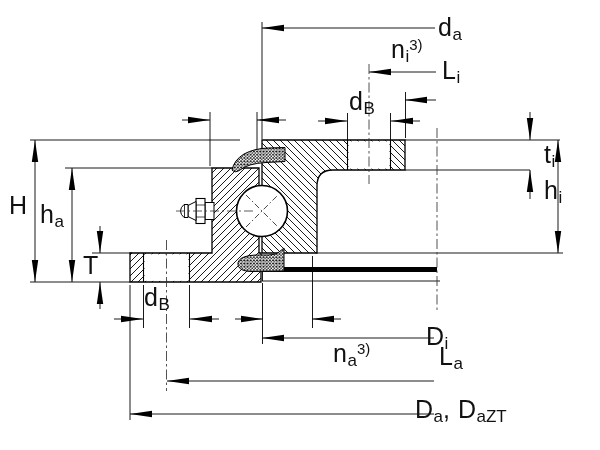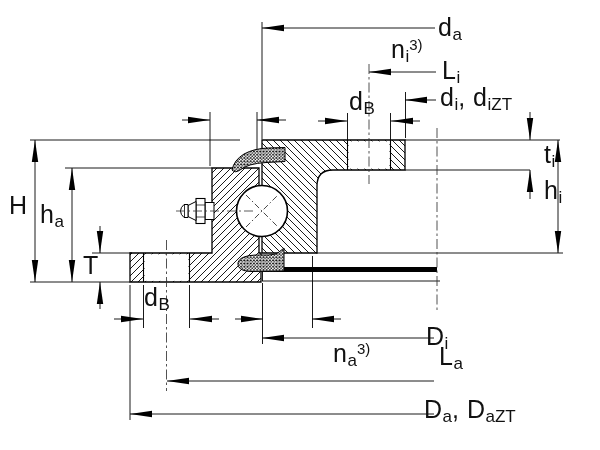--- a/index.html
+++ b/index.html
@@ -160,25 +160,24 @@
     <polygon points="100,253 96.8,231 103.2,231"></polygon>
     <polygon points="530,140 526.8,118 533.2,118"></polygon>
     <polygon points="558,253 554.8,231 561.2,231"></polygon>
   </g>
 </svg>
 
 <div class="lbl" style="left:438px;top:15px"><span>d</span><span class="sub">a</span></div>
 <div class="lbl" style="left:391px;top:37px"><span>n</span><span class="sub">i</span><span class="sup">3)</span></div>
 <div class="lbl" style="left:442px;top:58px"><span>L</span><span class="sub">i</span></div>
 <div class="lbl" style="left:349px;top:89px"><span>d</span><span class="sub">B</span></div>
-<div class="lbl" style="left:440px;top:85px"><span>d</span><span class="sub">i</span><span>, d</span><span class="sub">iZT</span></div>
 <div class="lbl" style="left:544px;top:142px"><span>t</span><span class="sub">i</span></div>
 <div class="lbl" style="left:544px;top:178px"><span>h</span><span class="sub">i</span></div>
 <div class="lbl" style="left:9px;top:193px"><span>H</span></div>
 <div class="lbl" style="left:40px;top:202px"><span>h</span><span class="sub">a</span></div>
 <div class="lbl" style="left:83px;top:253px"><span>T</span></div>
 <div class="lbl" style="left:144px;top:285px"><span>d</span><span class="sub">B</span></div>
 <div class="lbl" style="left:426px;top:324px"><span>D</span><span class="sub">i</span></div>
 <div class="lbl" style="left:333px;top:341px"><span>n</span><span class="sub">a</span><span class="sup">3)</span></div>
 <div class="lbl" style="left:439px;top:344px"><span>L</span><span class="sub">a</span></div>
-<div class="lbl" style="left:424px;top:397px"><span>D</span><span class="sub">a</span><span>, D</span><span class="sub">aZT</span></div>
+<div class="lbl" style="left:415px;top:397px"><span>D</span><span class="sub">a</span><span>, D</span><span class="sub">aZT</span></div>
 
 </div>
 
 </body></html>

